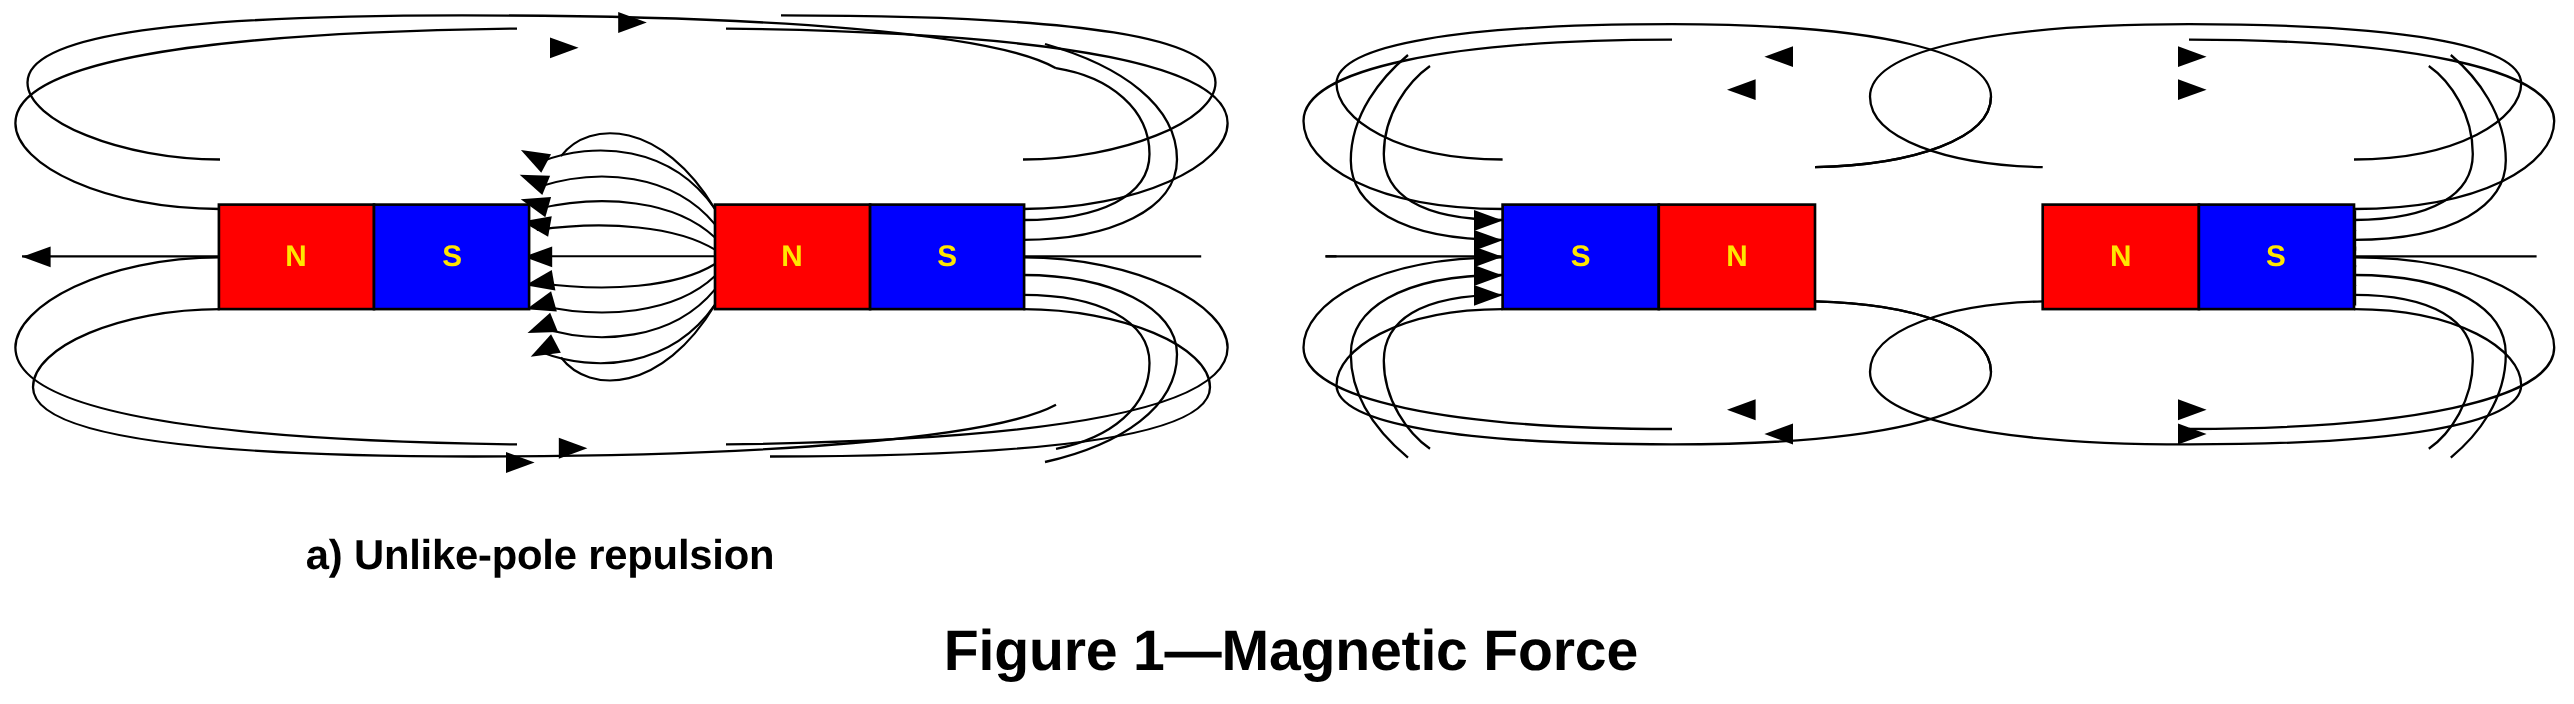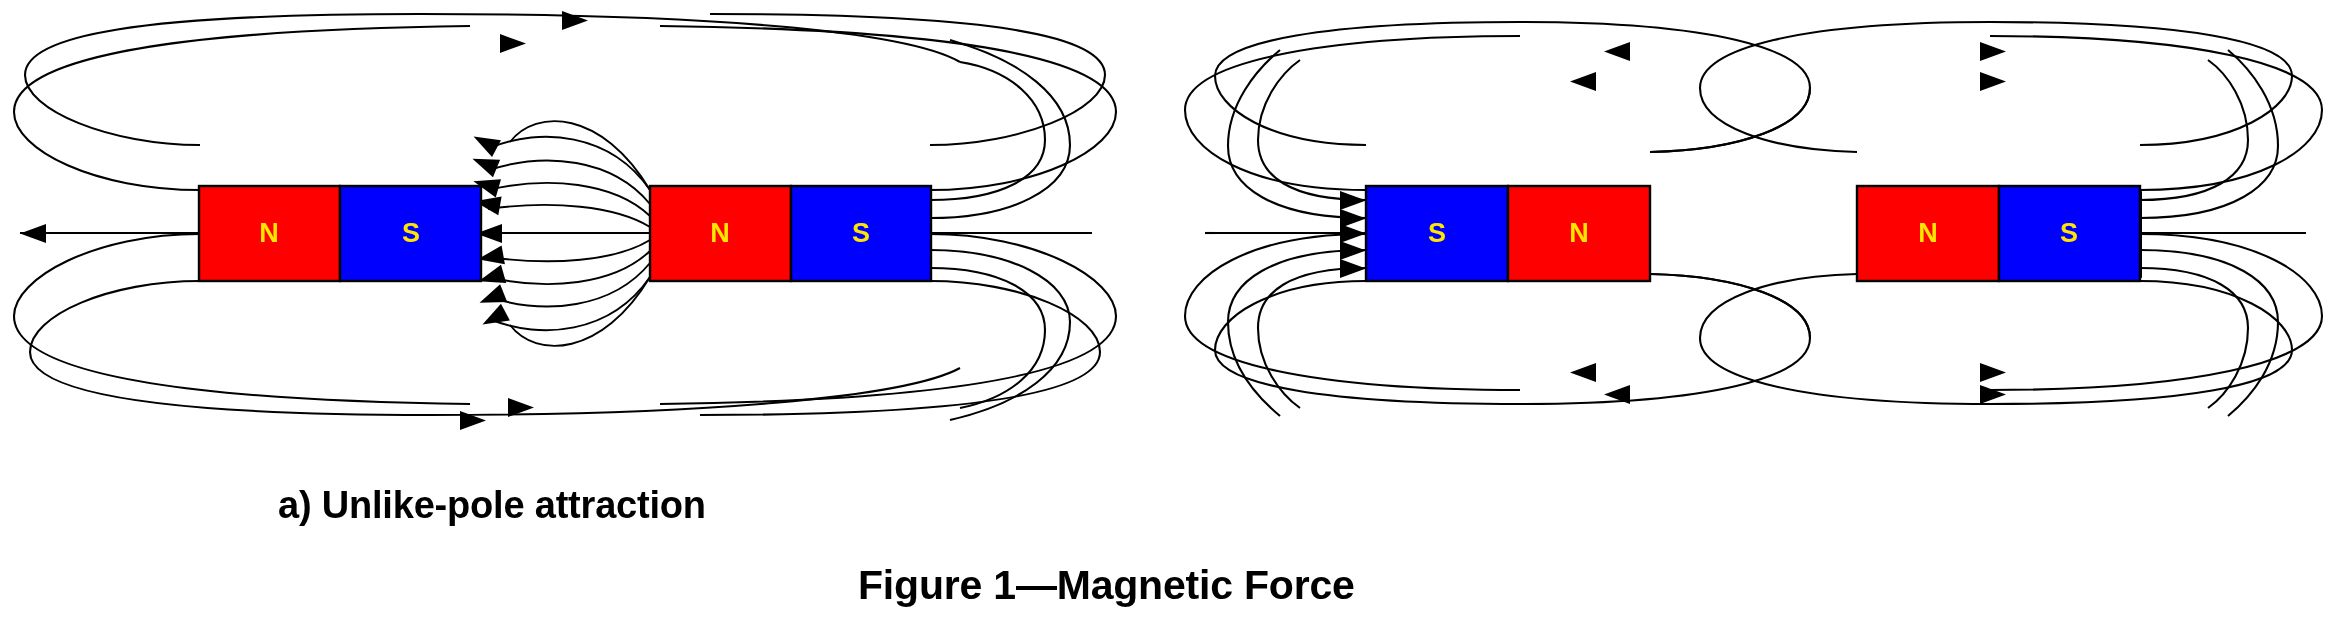--- a/index.html
+++ b/index.html
@@ -5,21 +5,21 @@
   html,body{margin:0;padding:0;background:#ffffff;}
   body{width:2340px;height:640px;overflow:hidden;
        font-family:"Liberation Sans","DejaVu Sans",sans-serif;}
   #figure-root{position:relative;width:2340px;height:640px;background:#fff;}
   svg#field-canvas{position:absolute;left:0;top:0;width:2340px;height:640px;}
   .magnet-label{font-weight:bold;font-size:27px;fill:#ffe600;
                 font-family:"Liberation Sans","DejaVu Sans",sans-serif;
                 text-anchor:middle;dominant-baseline:middle;}
   .caption-text{position:absolute;font-weight:bold;font-size:38px;color:#000;
                 white-space:nowrap;letter-spacing:-0.2px;}
-  .fig-title{position:absolute;font-weight:bold;font-size:41px;color:#000;
+  .fig-title{position:absolute;font-weight:bold;font-size:52px;color:#000;
              white-space:nowrap;letter-spacing:-0.2px;}
   .fl{fill:none;stroke:#000;stroke-width:2.1;}
   .fl-thin{fill:none;stroke:#000;stroke-width:1.9;}
   .ah{fill:#000;stroke:none;}
   .mag-body{stroke:#000;stroke-width:2.4;}
 </style>
 </head>
 <body>
 
 <div id="figure-root" style="background: rgb(255, 255, 255);">
@@ -243,18 +243,18 @@
 
     <g>
       <rect class="mag-body" x="1857" y="186" width="142" height="95" fill="#ff0000" stroke="#000000"></rect>
       <rect class="mag-body" x="1999" y="186" width="141" height="95" fill="#0000ff" stroke="#000000"></rect>
       <text class="magnet-label" x="1928" y="235" fill="#ffe600">N</text>
       <text class="magnet-label" x="2069" y="235" fill="#ffe600">S</text>
     </g>
 
   </svg>
 
-  <div class="caption-text" style="left:278px; top:484px;">a) Unlike-pole attraction</div>
+  <div class="caption-text" style="left:278px; top:484px;">a) Unlike-pole repulsion</div>
 
 
   <div class="fig-title" style="left:858px; top:562px;">Figure 1—Magnetic Force</div>
 
 </div>
 
 </body></html>

